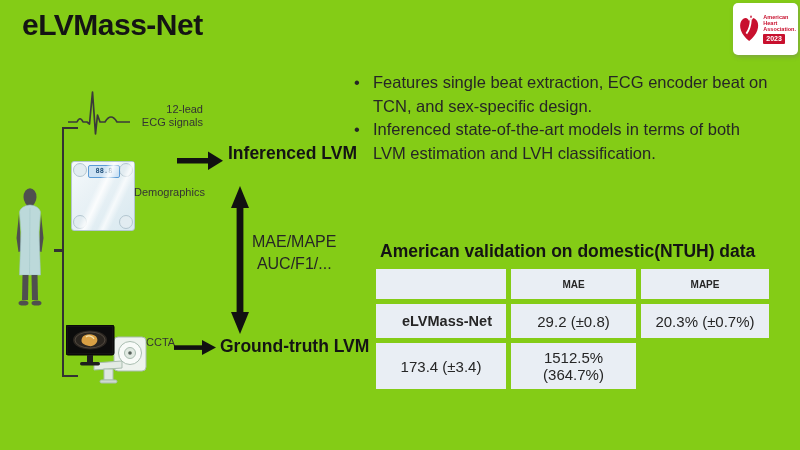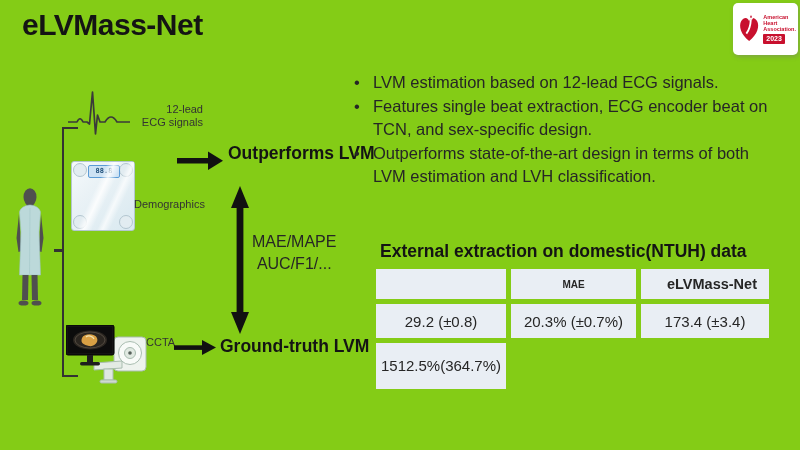--- a/index.html
+++ b/index.html
@@ -18,21 +18,21 @@
        box-shadow:1px 2px 4px rgba(120,120,120,.45);display:flex;align-items:center;
        padding:3px 2px 3px 5px;box-sizing:border-box;}
   .aha-text{margin-left:3px;display:flex;flex-direction:column;}
   .aha-org{color:#c8102e;font-size:5.5px;line-height:6px;font-weight:bold;}
   .aha-year{background:#c8102e;color:#fff;font-size:7px;line-height:8px;font-weight:bold;
             padding:1px 3px;border-radius:1px;margin-top:2px;align-self:flex-start;}
 
   
   .small-label{font-size:11px;color:#333;line-height:13px;}
   .ecg-label{left:131px;top:103px;width:72px;text-align:right;}
-  .demo-label{left:134px;top:198px;text-align:center;}
+  .demo-label{left:134px;top:186px;text-align:center;}
   .ccta-label{left:146px;top:336px;}
   .bold-label{font-size:17.5px;font-weight:bold;color:#141414;white-space:nowrap;}
   .inferenced{left:228px;top:143px;}
   .groundtruth{left:220px;top:336px;}
   .metrics{left:252px;top:231px;font-size:16px;line-height:21.5px;color:#262626;text-align:center;}
 
   
   .bracket{left:62px;top:127px;width:14px;height:246px;
            border-left:2.5px solid #333;border-top:2.5px solid #333;border-bottom:2.5px solid #333;}
   .bracket-tick{left:54px;top:249px;width:9px;height:2.5px;background:#333;}
@@ -58,21 +58,21 @@
   .bullets li::before{content:"\2022";position:absolute;left:4px;}
 
   
   .tbl-title{left:380px;top:241px;font-size:17.5px;font-weight:bold;color:#141414;white-space:nowrap;}
   .tbl{left:376px;top:269px;display:grid;grid-template-columns:130px 125px 128px;
        column-gap:5px;row-gap:5px;grid-template-rows:30px 34px 46px;}
   .cell{background:#e9eef4;display:flex;align-items:center;justify-content:center;
         font-size:15px;color:#262626;}
   .cell.head{font-weight:bold;font-size:10px;}
   .cell.rowlabel{font-weight:bold;justify-content:flex-start;padding-left:26px;font-size:14.5px;}
-  .cell.twoline{flex-direction:row;line-height:17.5px;}
+  .cell.twoline{flex-direction:column;line-height:17.5px;}
 </style>
 </head>
 <body>
 
 <div class="slide">
 
   <div class="abs title">eLVMass-Net</div>
 
   <div class="abs aha">
     <svg width="24" height="32" viewBox="0 0 24 32">
@@ -110,21 +110,21 @@
   </svg>
   <div class="abs small-label ecg-label">
     <div>12-lead</div>
     <div>ECG signals</div>
   </div>
 
   <svg class="abs" style="left:177px;top:151px;" width="46" height="19" viewBox="0 0 46 19">
     <rect x="0" y="7" width="31" height="5.5" fill="#111"></rect>
     <polygon points="31,0.5 46,9.75 31,19" fill="#111"></polygon>
   </svg>
-  <div class="abs bold-label inferenced">Outperforms LVM</div>
+  <div class="abs bold-label inferenced">Inferenced LVM</div>
 
   <div class="abs scale">
     <div class="sc-corner sc-tl"></div>
     <div class="sc-corner sc-tr"></div>
     <div class="sc-corner sc-bl"></div>
     <div class="sc-corner sc-br"></div>
     <div class="scale-display">88.8</div>
   </div>
   <div class="abs small-label demo-label">Demographics</div>
 
@@ -160,29 +160,29 @@
   </svg>
   <div class="abs small-label ccta-label">CCTA</div>
 
   <svg class="abs" style="left:174px;top:340px;" width="42" height="15" viewBox="0 0 42 15">
     <rect x="0" y="5.3" width="28" height="4.6" fill="#111"></rect>
     <polygon points="28,0 42,7.5 28,15" fill="#111"></polygon>
   </svg>
   <div class="abs bold-label groundtruth">Ground-truth LVM</div>
 
   <ul class="abs bullets">
-    <li>LVM estimation based on 12-lead ECG signals.</li>
     <li>Features single beat extraction, ECG encoder beat on TCN, and sex-specific design.</li>
-    <li>Outperforms state-of-the-art design in terms of both LVM estimation and LVH classification.</li>
+    <li>Inferenced state-of-the-art models in terms of both LVM estimation and LVH classification.</li>
   </ul>
 
-  <div class="abs tbl-title">External extraction on domestic(NTUH) data</div>
+  <div class="abs tbl-title">American validation on domestic(NTUH) data</div>
   <div class="abs tbl">
     <div class="cell head"></div>
     <div class="cell head">MAE</div>
+    <div class="cell head">MAPE</div>
 
     <div class="cell rowlabel">eLVMass-Net</div>
     <div class="cell">29.2 (±0.8)</div>
     <div class="cell">20.3% (±0.7%)</div>
 
     <div class="cell">173.4 (±3.4)</div>
     <div class="cell twoline">
       <span>1512.5%</span>
       <span>(364.7%)</span>
     </div>

